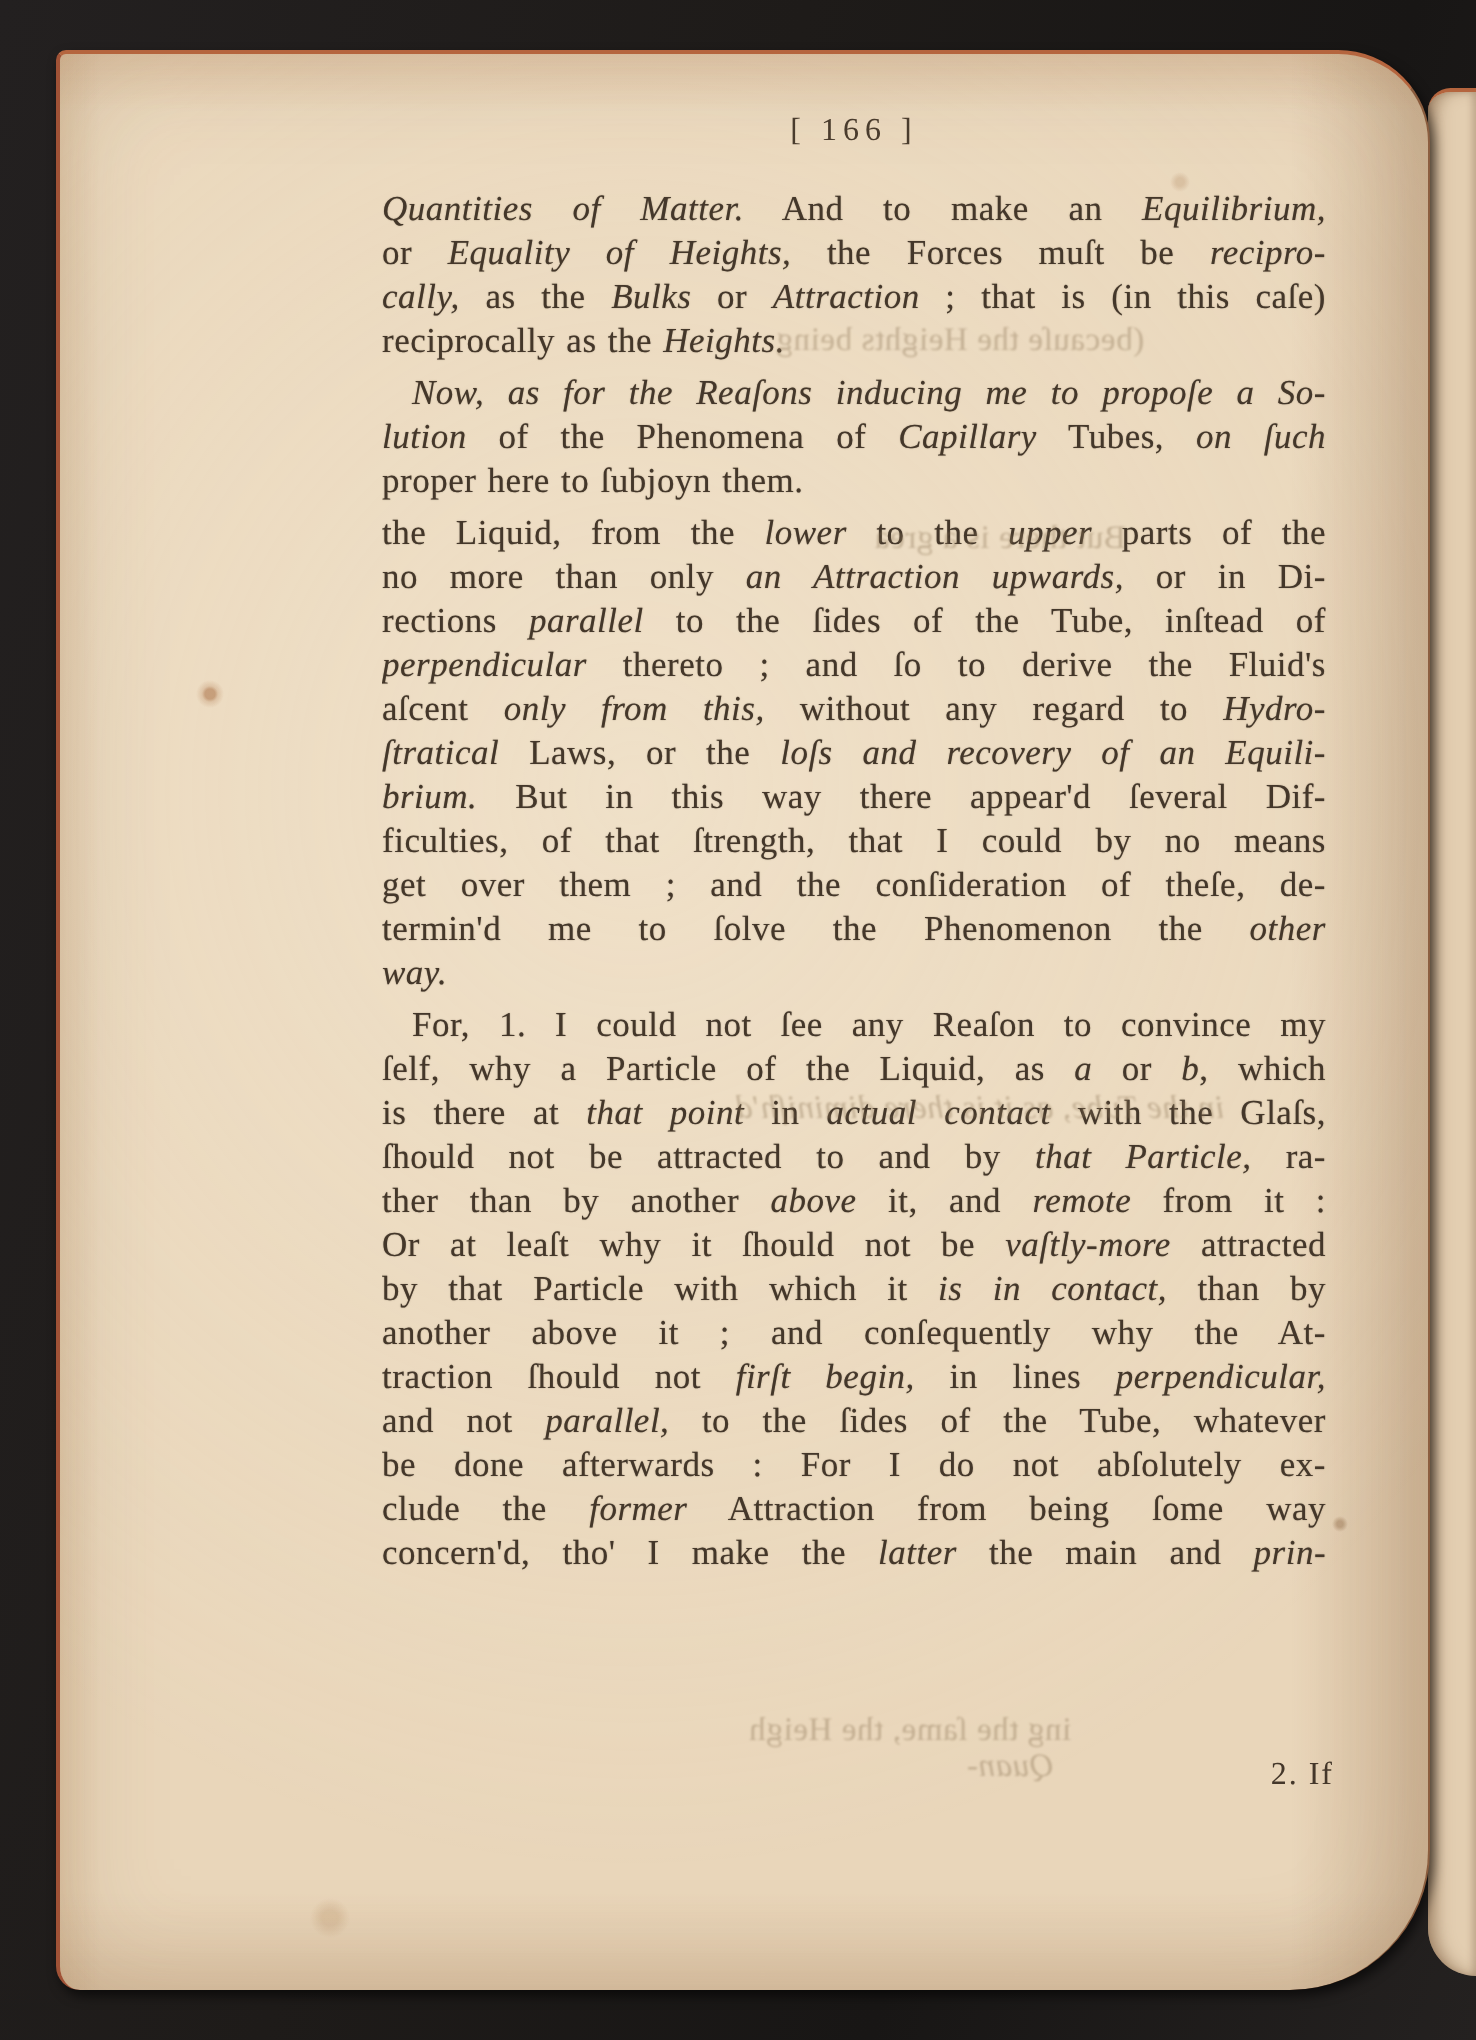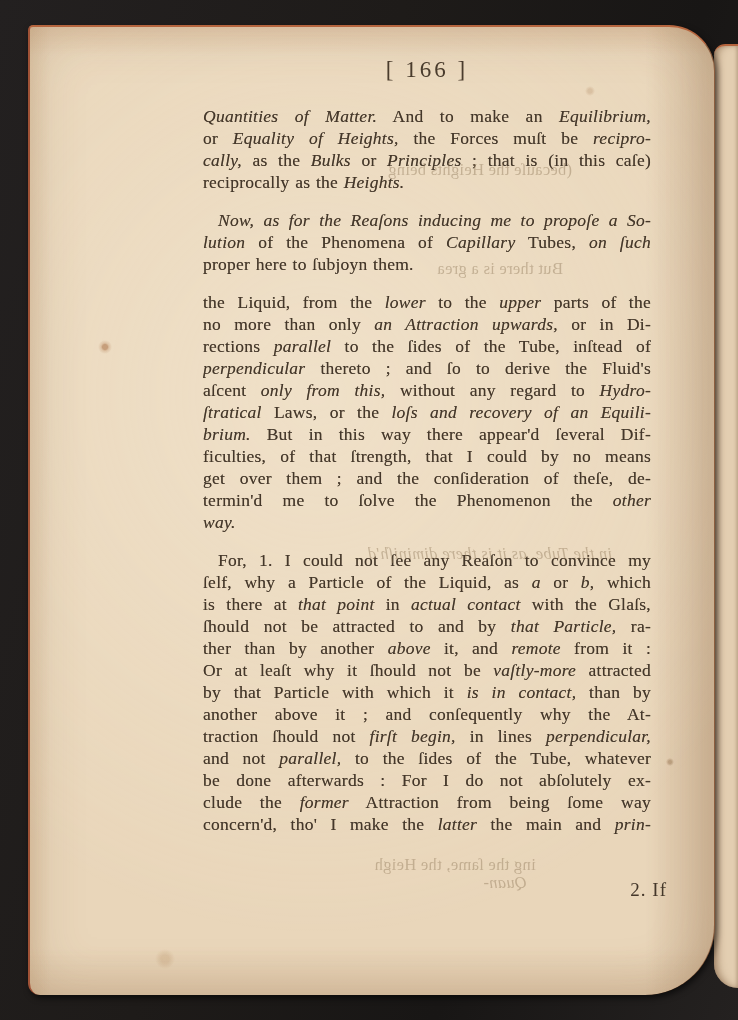--- a/index.html
+++ b/index.html
@@ -32,58 +32,58 @@
   }
   .page-next{
     position:absolute;left:714px;top:44px;width:24px;height:942px;
     background:var(--next_page);
     border-top:2px solid var(--paper_edge);
     border-radius:16px 0 0 34px;
     box-shadow:inset 7px 0 9px -4px rgba(95,58,30,.55), inset -2px 0 3px rgba(90,60,35,.25);
   }
   .page-number{
     position:absolute;left:157px;top:30px;width:480px;
-    text-align:center;font-size:23px;letter-spacing:3px;color:#4a3c2d;
+    text-align:center;font-size:16px;letter-spacing:3px;color:#4a3c2d;
   }
   .text-block{position:absolute;left:157px;top:62px;width:480px;}
-  .para{margin:16px;}
+  .para{margin:4px;}
   .line{
     height:22px;line-height:22px;overflow:hidden;
     font-size:17.5px;letter-spacing:.25px;word-spacing:1px;
     text-align:justify;text-align-last:justify;
     color:var(--ink);
     text-shadow:0 0 .6px rgba(66,52,36,.55);
   }
   .line.last{text-align-last:left;}
   .line.indent{text-indent:15px;}
   .it{font-style:italic;}
   .catchword{
     position:absolute;left:157px;top:852px;width:480px;
-    text-align:right;font-size:19px;letter-spacing:1px;color:var(--ink);
+    text-align:right;font-size:16px;letter-spacing:1px;color:var(--ink);
   }
   .ghost{
     position:absolute;transform:scaleX(-1);
     font-size:16.5px;line-height:20px;color:var(--ghost);opacity:.42;
     white-space:nowrap;overflow:hidden;letter-spacing:.3px;
     filter:blur(.4px);text-align:center;
   }
   .ghost.it{font-style:italic;}
 </style>
 </head>
 <body>
 
 <div class="scan">
   <div class="page-next"></div>
   <div class="page-main">
     <div class="page-number">[ 166 ]</div>
     <div class="text-block">
         <div class="para">
           <div class="line"><span class="it">Quantities of Matter.</span><span> And to make an </span><span class="it">Equilibrium,</span></div>
           <div class="line"><span>or </span><span class="it">Equality of Heights,</span><span> the Forces muſt be </span><span class="it">recipro-</span></div>
-          <div class="line"><span class="it">cally,</span><span> as the </span><span class="it">Bulks</span><span> or </span><span class="it">Principles</span><span> ; that is (in this caſe)</span></div>
+          <div class="line"><span class="it">cally,</span><span> as the </span><span class="it">Bulks</span><span> or </span><span class="it">Attraction</span><span> ; that is (in this caſe)</span></div>
           <div class="line last"><span>reciprocally as the </span><span class="it">Heights.</span></div>
         </div>
         <div class="para">
           <div class="line indent"><span class="it">Now, as for the Reaſons inducing me to propoſe a So-</span></div>
           <div class="line"><span class="it">lution</span><span> of the Phenomena of </span><span class="it">Capillary</span><span> Tubes, </span><span class="it">on ſuch</span></div>
           <div class="line last"><span>proper here to ſubjoyn them.</span></div>
         </div>
         <div class="para">
           <div class="line"><span>the Liquid, from the </span><span class="it">lower</span><span> to the </span><span class="it">upper</span><span> parts of the</span></div>
           <div class="line"><span>no more than only </span><span class="it">an Attraction upwards,</span><span> or in Di-</span></div>

